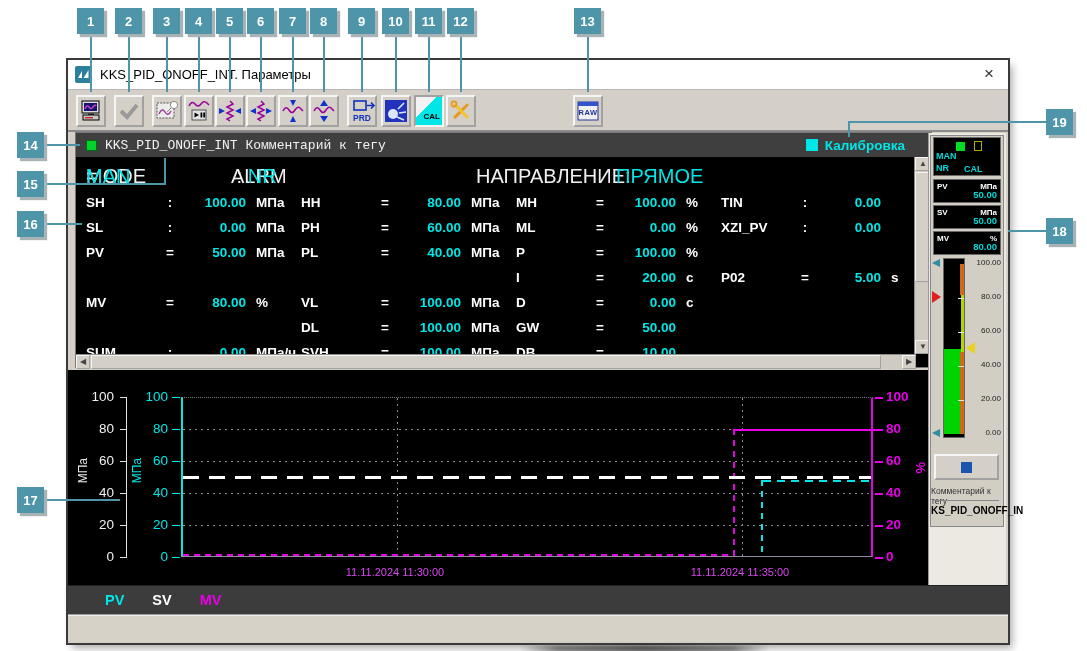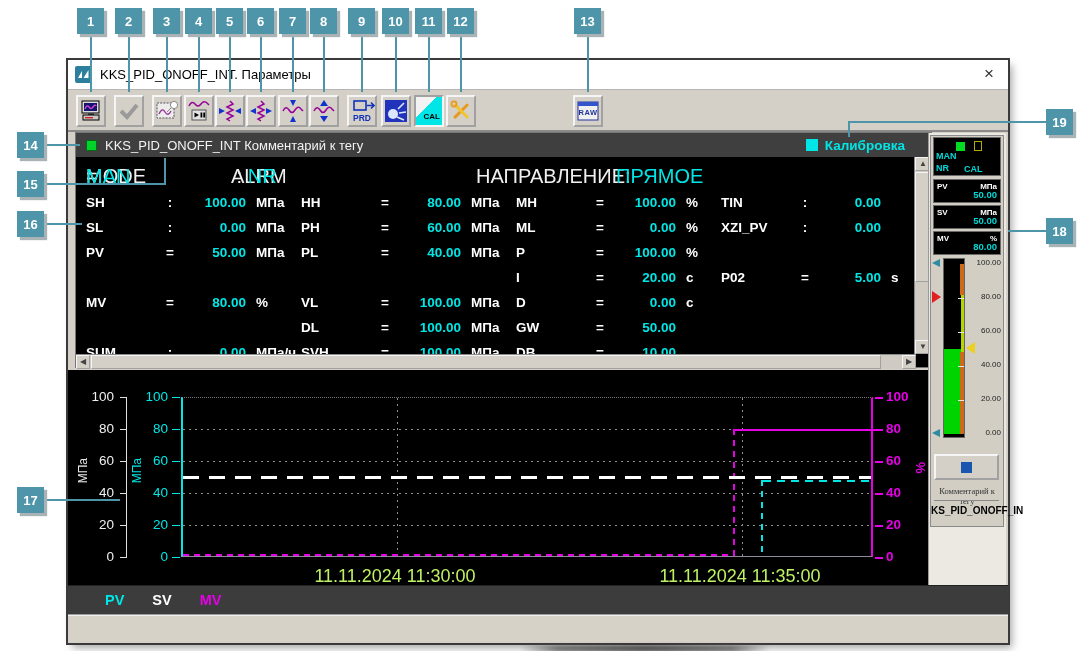--- a/index.html
+++ b/index.html
@@ -22,21 +22,21 @@
   .tbtn.pressed { border-style:inset; background:linear-gradient(135deg,#f2f2f2 38%,#00e6e6 38%); }
   .tbtn svg { display:block; }
   .cal-label { position:absolute; right:2px; bottom:4px; font-size:8px; font-weight:bold; color:#000; }
   .raw-label { position:absolute; left:0; right:0; top:11px; text-align:center; font-size:7.5px; font-weight:bold; color:#223399; letter-spacing:.5px; }
   .prd-label { position:absolute; left:0; right:0; bottom:2px; text-align:center; font-size:8.5px; font-weight:bold; color:#1133bb; }
 
   
   .params { position:absolute; left:7px; top:72px; width:857px; height:236px; background:#000; border:1px solid #777; }
   .p-header { position:absolute; left:0; top:0; width:100%; height:24px; background:#3f3f3f; display:flex; align-items:center; padding:0 10px; }
   .green-sq { width:11px; height:11px; background:#00d42a; border:1px solid #046a14; margin-right:8px; flex:0 0 auto; }
-  .p-title { color:#f2f2f2; font-size:13px; }
+  .p-title { color:#f2f2f2; font-size:13px;font-family:Liberation Mono, monospace; }
   .calib { margin-left:auto; margin-right:16px; display:flex; align-items:center; }
   .cyan-sq { width:12px; height:12px; background:#00e6e6; margin-right:7px; }
   .calib-label { color:#00e6e6; font-size:13.5px; font-weight:bold; }
   .p-mode { position:absolute; top:32px; left:0; width:100%; height:22px; font-size:20px; color:#f0f0f0; }
   .p-mode span { position:absolute; white-space:nowrap; }
   .cyanv { color:#00e6e6; }
   .prow { position:absolute; left:0; width:100%; height:24px; font-size:13.5px; line-height:24px; }
   .cell { position:absolute; white-space:nowrap; }
   .pc1{left:10px}.pc2{left:225px}.pc3{left:440px}.pc4{left:645px}
   .pl { display:inline-block; width:72px; color:#fff; font-weight:bold; }
@@ -73,21 +73,21 @@
         background:repeating-linear-gradient(90deg,#ffffff 0 16px,transparent 16px 26px); }
   .mv-bot { position:absolute; left:0; top:156px; width:552px; height:2px;
         background:repeating-linear-gradient(90deg,#e600e6 0 6px,transparent 6px 11px); }
   .mv-vert { position:absolute; left:550px; top:31px; width:2px; height:127px;
         background:repeating-linear-gradient(180deg,#e600e6 0 6px,transparent 6px 11px); }
   .mv-top { position:absolute; left:552px; top:31px; width:140px; height:2px; background:#e600e6; }
   .pv-vert { position:absolute; left:578px; top:82px; width:2px; height:76px;
         background:repeating-linear-gradient(180deg,#00e6e6 0 6px,transparent 6px 11px); }
   .pv-horz { position:absolute; left:580px; top:82px; width:112px; height:2px;
         background:repeating-linear-gradient(90deg,#00e6e6 0 8px,transparent 8px 14px); }
-  .xtime { position:absolute; top:196px; transform:translateX(-50%); color:#bef264; font-size:18px; white-space:nowrap; }
+  .xtime { position:absolute; top:196px; transform:translateX(-50%); color:#d946ef; font-size:11px; white-space:nowrap; }
 
   
   .legend { position:absolute; left:0; top:525px; width:100%; height:29px; background:#3c3c3c; border-top:1px solid #222;
             display:flex; align-items:center; padding-left:37px; z-index:1;}
   .legend span { font-size:14.5px; font-weight:bold; margin-right:28px; }
   .statusbar { position:absolute; left:0; top:554px; width:100%; height:27px; background:#d6d2c8; border-top:2px groove #f0f0f0; z-index:1;}
 
   
   .sidebar { position:absolute; left:860px; top:73px; width:78px; height:452px; background:#ece9e2; border-left:1px solid #9a9a9a; z-index:2; }
   .fp { position:absolute; left:1px; top:2px; width:74px; height:392px; background:#d2cec4; border:1px solid #8a8a8a; }
@@ -96,21 +96,21 @@
   .fp-val { font-size:9.5px; font-weight:bold; color:#00d8d8; position:absolute; right:3px; bottom:2px; }
   .fp-cyan { color:#00d8d8; font-size:9px; font-weight:bold; position:absolute; }
   .gauge-track { position:absolute; left:12px; top:122px; width:22px; height:180px; background:#000; border:1px solid #666; }
   .scale-lab { position:absolute; left:36px; width:34px; text-align:right; font-size:8px; color:#222; }
   .tri-r { width:0; height:0; border-top:6px solid transparent; border-bottom:6px solid transparent; border-left:9px solid #e02020; position:absolute; }
   .tri-l { width:0; height:0; border-top:6px solid transparent; border-bottom:6px solid transparent; border-right:9px solid #ead020; position:absolute; }
   .slider { width:0; height:0; border-top:4px solid transparent; border-bottom:4px solid transparent; border-right:8px solid #2e8ba0; position:absolute; }
   .fp-btn { position:absolute; left:3px; top:318px; width:65px; height:26px; background:#d4d0c8; border:2px outset #f5f5f5;
             display:flex; align-items:center; justify-content:center; }
   .blue-sq { width:11px; height:11px; background:#1a56b0; }
-  .fp-comment { position:absolute; left:0; top:350px; width:100%; text-align:center; font-size:8.5px; color:#333;font-family:Liberation Serif, serif; }
+  .fp-comment { position:absolute; left:0; top:350px; width:100%; font-size:8.5px; color:#333; }
   .fp-div { position:absolute; left:3px; top:364px; width:65px; height:1px; background:#8a8a8a; }
   .fp-tag { position:absolute; left:0; top:369px; width:100%; text-align:center; font-size:10px; font-weight:bold; color:#000; }
 
   
   .badge { position:absolute; width:27px; height:26px; background:#4e95a9; color:#fff; font-size:13px; font-weight:bold;
            display:flex; align-items:center; justify-content:center; box-shadow:3px 3px 1px #a9b2b5; z-index:5; }
   .cline { position:absolute; background:#4e95a9; z-index:4; }
   .bottom-artifact { position:absolute; left:520px; top:645px; width:250px; height:7px; opacity:.75;
            background:linear-gradient(90deg,transparent,#5a5a5a 15%,#2f2f2f 50%,#5a5a5a 85%,transparent); filter:blur(1.5px); }
 </style>

